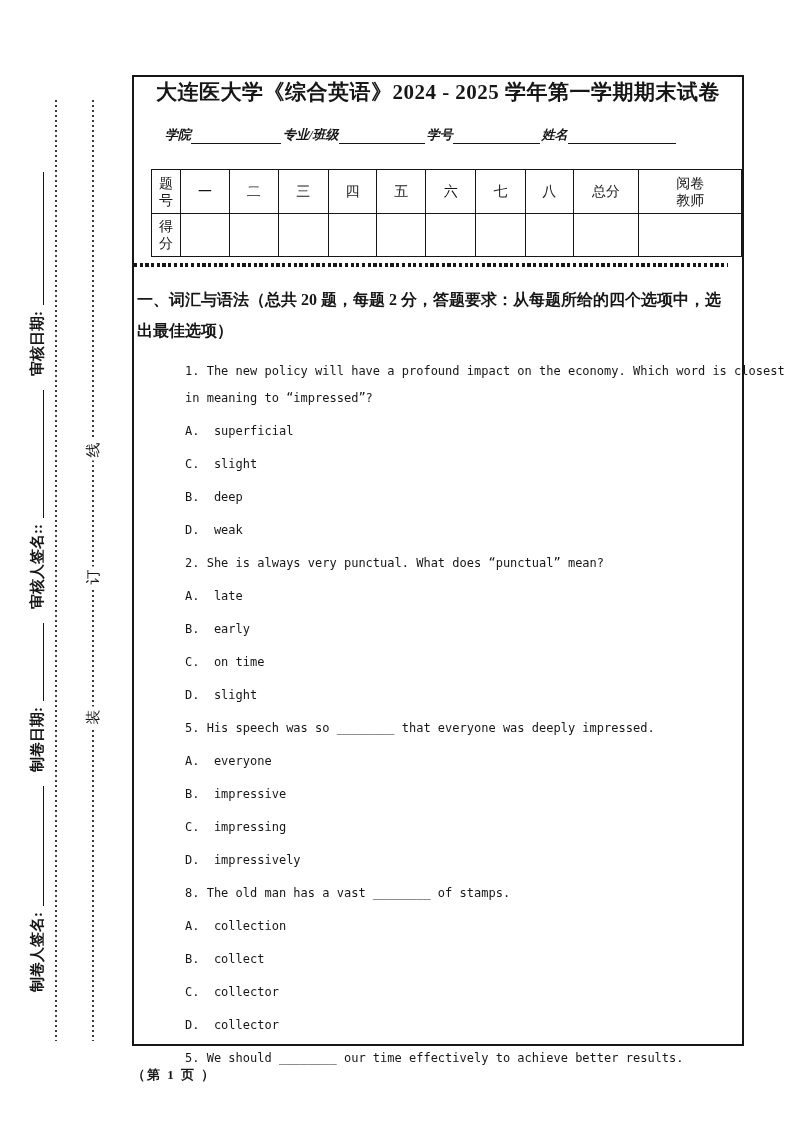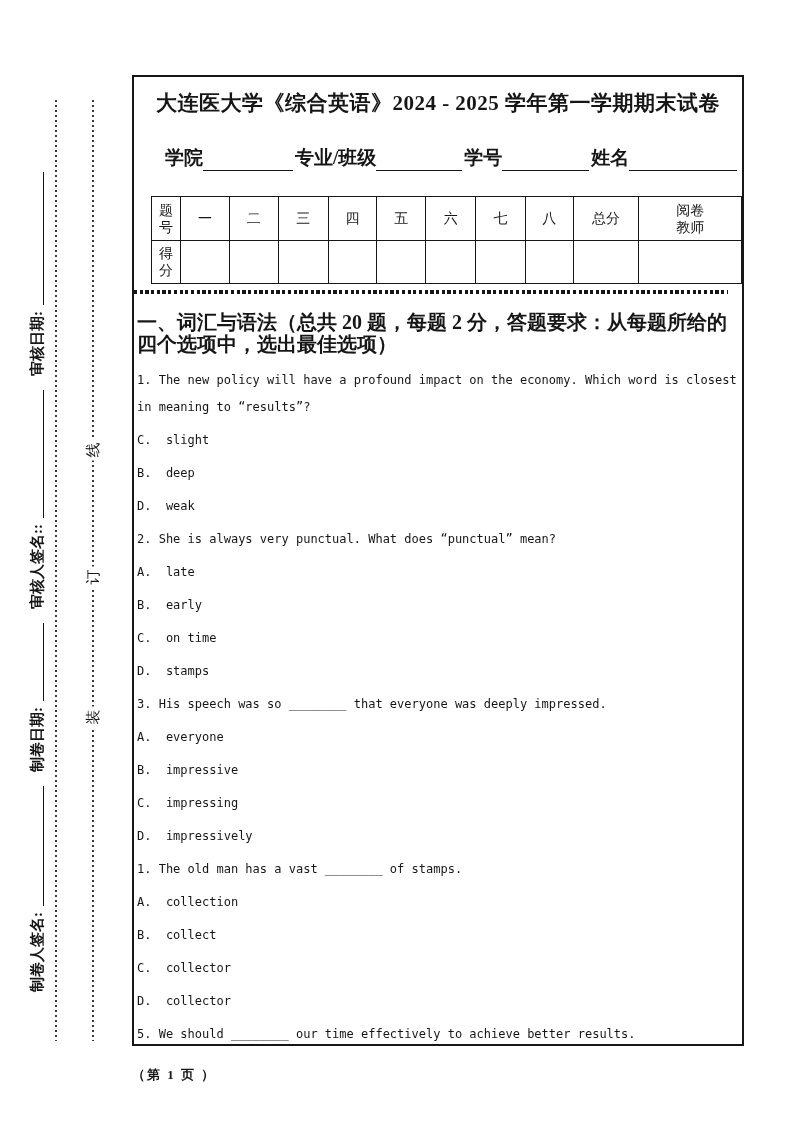--- a/index.html
+++ b/index.html
@@ -41,26 +41,26 @@
   .bind-char.c0{top:704px;}  
   .bind-char.c1{top:564px;}  
   .bind-char.c2{top:437px;}  
 
   
   .frame{
     position:absolute;left:132px;top:75px;width:612px;height:971px;
     border:2px solid #161616;box-sizing:border-box;background:#fff;
   }
   .exam-title{
-    margin-top:12px;text-align:center;
+    margin-top:1px;text-align:center;
     font-size:21px;font-weight:700;letter-spacing:.5px;white-space:nowrap;
   }
   .fields{
-    display:flex;align-items:flex-end;margin:28px 8px 0 31px;
-    font-size:19px;font-weight:700;white-space:nowrap;
+    display:flex;align-items:flex-end;margin:20px 8px 0 31px;
+    font-size:13px;font-weight:700;white-space:nowrap;font-style:italic;
   }
   .fields .blank{
     display:inline-block;height:13px;border-bottom:1.4px solid #161616;flex:none;
     margin-right:2px;
   }
   .fields .f-blank-0{width:90px;}
   .fields .f-blank-1{width:86px;}
   .fields .f-blank-2{width:87px;}
   .fields .f-blank-3{width:108px;}
 
@@ -73,28 +73,28 @@
   }
   table.score tr.r1 td{height:43px;}
   table.score tr.r2 td{height:42px;}
   td.c-label{font-size:13px;}
 
   .sep{
     margin-top:6px;width:594px;height:3.5px;
     background:repeating-linear-gradient(to right,#161616 0 3.2px,transparent 3.2px 5.7px);
   }
   .heading{
-    margin:17px 14px 0 3px;font-size:20px;font-weight:700;line-height:22px;
+    margin:17px 14px 0 3px;font-size:16px;font-weight:700;line-height:31px;
   }
   .questions{
     margin:12px 0 0 3px;
     font-family:"DejaVu Sans Mono", monospace;font-size:12px;
   }
   .qblock{margin-bottom:6px;}
-  .qblock p{line-height:27px;white-space:pre;}
+  .qblock p{line-height:27px;white-space:pre;margin-left:48px;}
 
   .page-footer{
     position:absolute;top:1066px;left:132px;width:612px;text-align:left;
     font-size:13px;font-weight:700;letter-spacing:2px;
   }
 </style>
 </head>
 <body>
 
 <div class="side-strip" id="sideStrip">
@@ -158,21 +158,24 @@
       </tbody>
     </table>
 
   <div class="sep"></div>
 
   <div class="heading">一、词汇与语法（总共 20 题，每题 2 分，答题要求：从每题所给的四个选项中，选出最佳选项）</div>
 
   <div class="questions" id="questionList">
       <div class="qblock">
         <p>1. The new policy will have a profound impact on the economy. Which word is closest</p>
-        <p>in meaning to “results”?</p>
+        <p>in meaning to “impressed”?</p>
+      </div>
+      <div class="qblock">
+        <p>A.  superficial</p>
       </div>
       <div class="qblock">
         <p>C.  slight</p>
       </div>
       <div class="qblock">
         <p>B.  deep</p>
       </div>
       <div class="qblock">
         <p>D.  weak</p>
       </div>
@@ -182,39 +185,39 @@
       <div class="qblock">
         <p>A.  late</p>
       </div>
       <div class="qblock">
         <p>B.  early</p>
       </div>
       <div class="qblock">
         <p>C.  on time</p>
       </div>
       <div class="qblock">
-        <p>D.  stamps</p>
-      </div>
-      <div class="qblock">
-        <p>3. His speech was so ________ that everyone was deeply impressed.</p>
+        <p>D.  slight</p>
+      </div>
+      <div class="qblock">
+        <p>5. His speech was so ________ that everyone was deeply impressed.</p>
       </div>
       <div class="qblock">
         <p>A.  everyone</p>
       </div>
       <div class="qblock">
         <p>B.  impressive</p>
       </div>
       <div class="qblock">
         <p>C.  impressing</p>
       </div>
       <div class="qblock">
         <p>D.  impressively</p>
       </div>
       <div class="qblock">
-        <p>1. The old man has a vast ________ of stamps.</p>
+        <p>8. The old man has a vast ________ of stamps.</p>
       </div>
       <div class="qblock">
         <p>A.  collection</p>
       </div>
       <div class="qblock">
         <p>B.  collect</p>
       </div>
       <div class="qblock">
         <p>C.  collector</p>
       </div>

